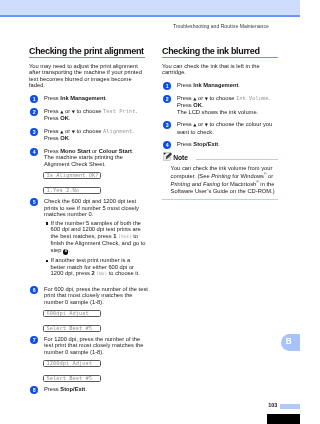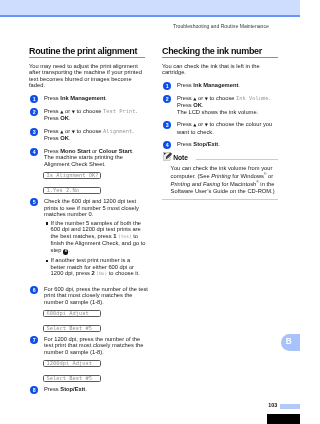--- a/index.html
+++ b/index.html
@@ -58,21 +58,21 @@
   .blackbar{position:absolute;left:266.7px;top:413.5px;width:33.3px;height:10.5px;background:#000;}
 </style>
 </head>
 <body>
 
 <div class="topband"></div>
 <div class="topline"></div>
 <div class="runhead">Troubleshooting and Routine Maintenance</div>
 
 <div class="col colL">
-  <div class="h2">Routine the print alignment</div>
+  <div class="h2">Checking the print alignment</div>
   <div class="hrule"></div>
   <div class="para">You may need to adjust the print alignment after transporting the machine if your printed text becomes blurred or images become faded.</div>
   <div id="leftsteps">
       <div class="step"><span class="num">1</span>Press <b>Ink Management</b>.</div>
       <div class="step"><span class="num">2</span>Press <span class="tri">▲</span> or <span class="tri">▼</span> to choose <span class="mono">Test Print</span>.<br>Press <b>OK</b>.</div>
       <div class="step"><span class="num">3</span>Press <span class="tri">▲</span> or <span class="tri">▼</span> to choose <span class="mono">Alignment</span>.<br>Press <b>OK</b>.</div>
       <div class="step" style="margin-bottom: 4.3px;"><span class="num">4</span>Press <b>Mono Start</b> or <b>Colour Start</b>.<br>The machine starts printing the Alignment Check Sheet.</div>
       <div class="lcd">Is Alignment OK?</div>
       <div class="lcd" style="margin-bottom: 3.7px;">1.Yes 2.No</div>
       <div class="step" style="margin-bottom: 2.4px;"><span class="num">5</span>Check the 600 dpi and 1200 dpi test prints to see if number 5 most closely matches number 0.</div>
@@ -84,21 +84,21 @@
       <div class="lcd">600dpi Adjust</div>
       <div class="lcd" style="margin-bottom: 3.7px;">Select Best #5</div>
       <div class="step" style="margin-bottom: 4.2px;"><span class="num">7</span>For 1200 dpi, press the number of the test print that most closely matches the number 0 sample (1-8).</div>
       <div class="lcd">1200dpi Adjust</div>
       <div class="lcd" style="margin-bottom: 3.7px;">Select Best #5</div>
       <div class="step"><span class="num">8</span>Press <b>Stop/Exit</b>.</div>
     </div>
 </div>
 
 <div class="col colR">
-  <div class="h2">Checking the ink number</div>
+  <div class="h2">Checking the ink blurred</div>
   <div class="hrule"></div>
   <div class="para">You can check the ink that is left in the cartridge.</div>
   <div id="rightsteps">
       <div class="step"><span class="num">1</span>Press <b>Ink Management</b>.</div>
       <div class="step"><span class="num">2</span>Press <span class="tri">▲</span> or <span class="tri">▼</span> to choose <span class="mono">Ink Volume</span>.<br>Press <b>OK</b>.<br>The LCD shows the ink volume.</div>
       <div class="step"><span class="num">3</span>Press <span class="tri">▲</span> or <span class="tri">▼</span> to choose the colour you want to check.</div>
       <div class="step"><span class="num">4</span>Press <b>Stop/Exit</b>.</div>
     </div>
   <div class="note">
     <div class="notehd">

